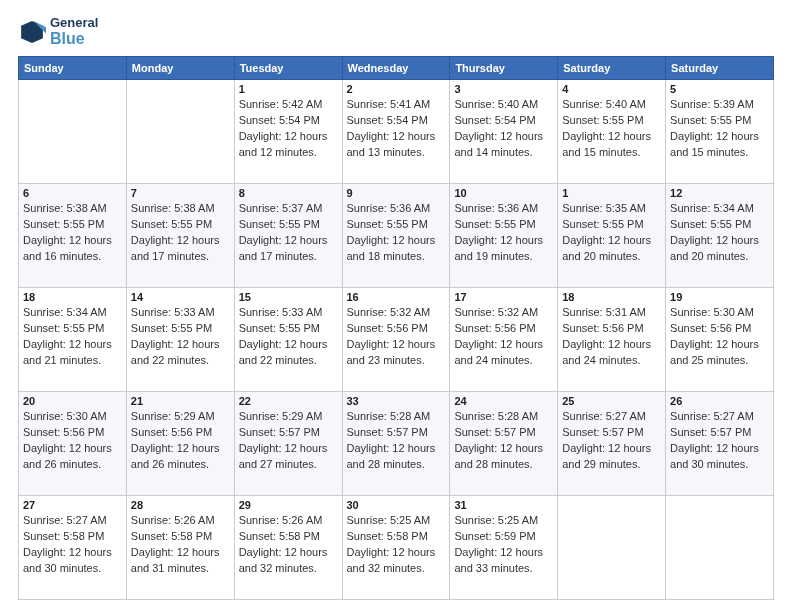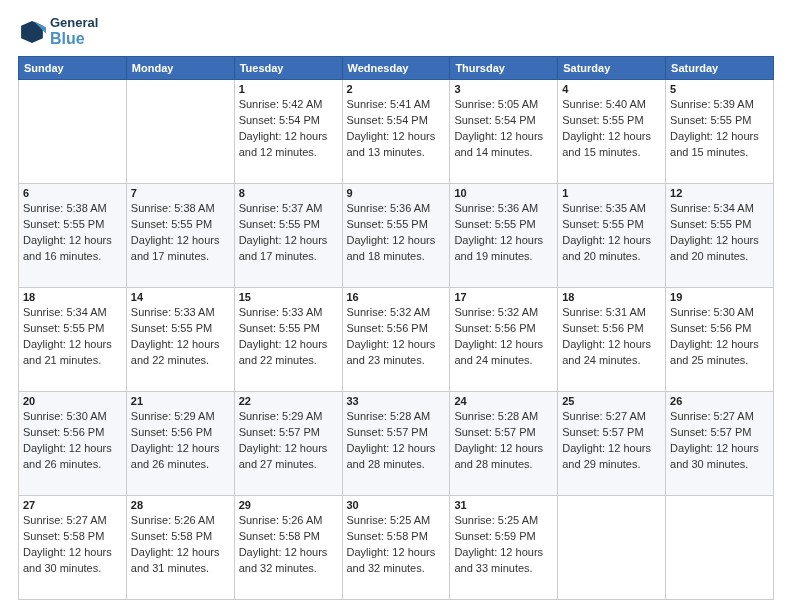--- a/index.html
+++ b/index.html
@@ -142,21 +142,21 @@
 Daylight: 12 hours and 12 minutes.</div>
           </td>
           <td>
             <span class="day-num">2</span>
             <div class="day-info">Sunrise: 5:41 AM
 Sunset: 5:54 PM
 Daylight: 12 hours and 13 minutes.</div>
           </td>
           <td>
             <span class="day-num">3</span>
-            <div class="day-info">Sunrise: 5:05 AM
+            <div class="day-info">Sunrise: 5:40 AM
 Sunset: 5:54 PM
 Daylight: 12 hours and 14 minutes.</div>
           </td>
           <td>
             <span class="day-num">4</span>
             <div class="day-info">Sunrise: 5:40 AM
 Sunset: 5:55 PM
 Daylight: 12 hours and 15 minutes.</div>
           </td>
           <td>

